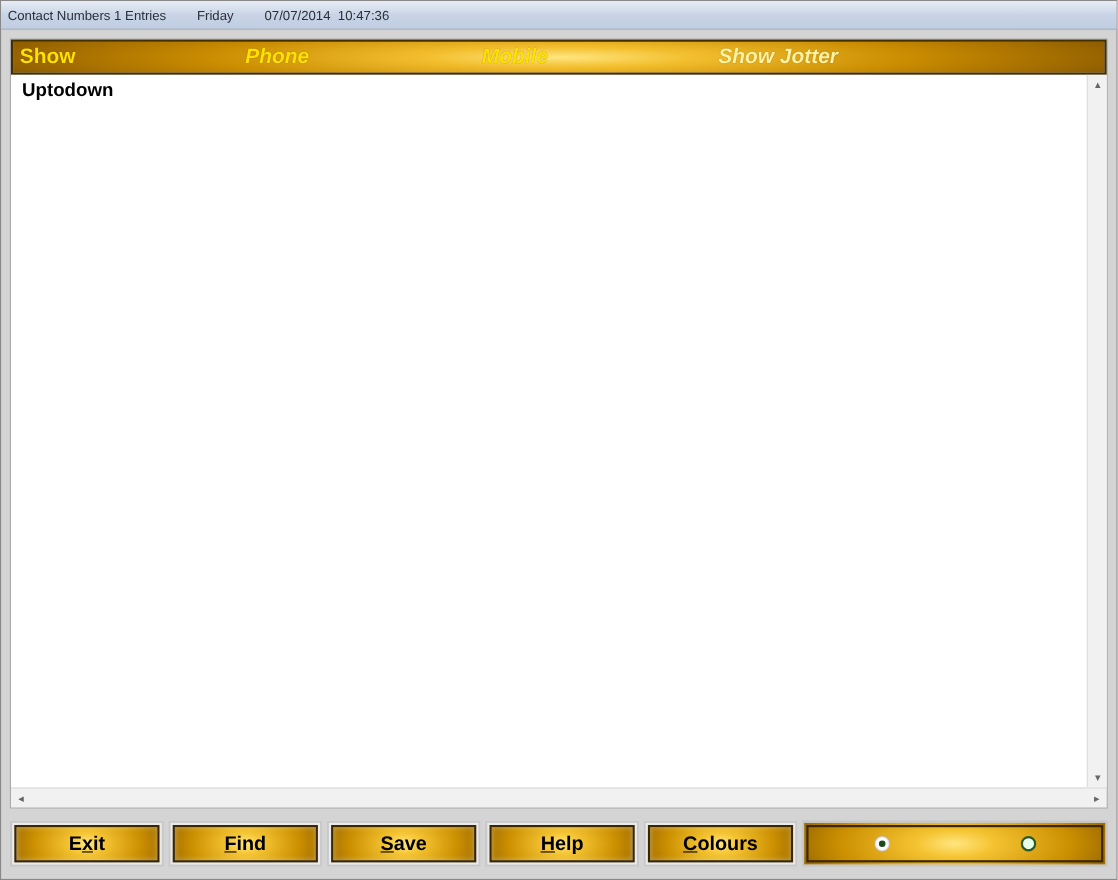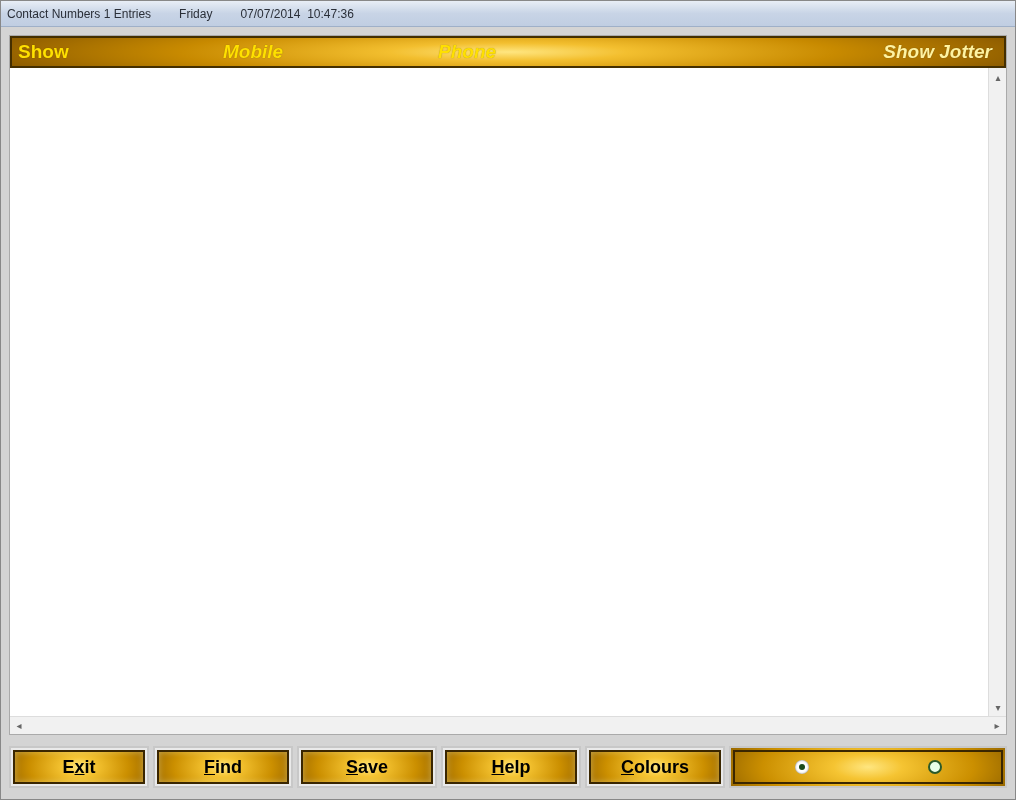--- a/index.html
+++ b/index.html
@@ -39,21 +39,21 @@
     font-weight: bold; font-style: italic;
     font-size: 19px;
     color: #ffe000;
     text-shadow: 0 0 1px rgba(0,0,0,0.4);
   }
   .headerbar .col { padding: 0 6px; }
   .col-name   { flex: 0 0 205px; font-style: normal; }
   .col-phone  { flex: 0 0 215px; }
   .col-mobile { flex: 0 0 215px; }
   .col-email  { flex: 0 0 200px; }
-  .col-jotter { flex: 1; font-style: italic; text-align: right; padding-right: 12px !important; color: #fff3a0; }
+  .col-jotter { flex: 1; font-style: italic; text-align: left; padding-right: 12px !important; color: #fff3a0; }
 
   .listwrap {
     flex: 1;
     position: relative;
     background: #fff;
     overflow: hidden;
   }
   .listbody {
     position: absolute; inset: 0 18px 0 0;
     overflow: hidden;
@@ -156,28 +156,29 @@
     <span class="tseg">Friday</span>
     <span class="tseg">
       <span>07/07/2014</span>&nbsp;&nbsp;<span>10:47:36</span>
     </span>
   </div>
 
   <div class="content">
 
     <div class="headerbar">
       <div class="col col-name">Show</div>
+      <div class="col col-phone">Phone</div>
       <div class="col col-mobile">Mobile</div>
-      <div class="col col-phone">Phone</div>
       <div class="col col-jotter">Show Jotter</div>
     </div>
 
     <div class="listwrap">
       <div class="listbody">
         <div class="row">
+          <div class="cell cell-name">Uptodown</div>
         </div>
       </div>
       <div class="vscroll">
         <div class="arrow up">▴</div>
         <div class="arrow down">▾</div>
       </div>
     </div>
 
     <div class="hscroll">
       <div class="harrow">◂</div>

